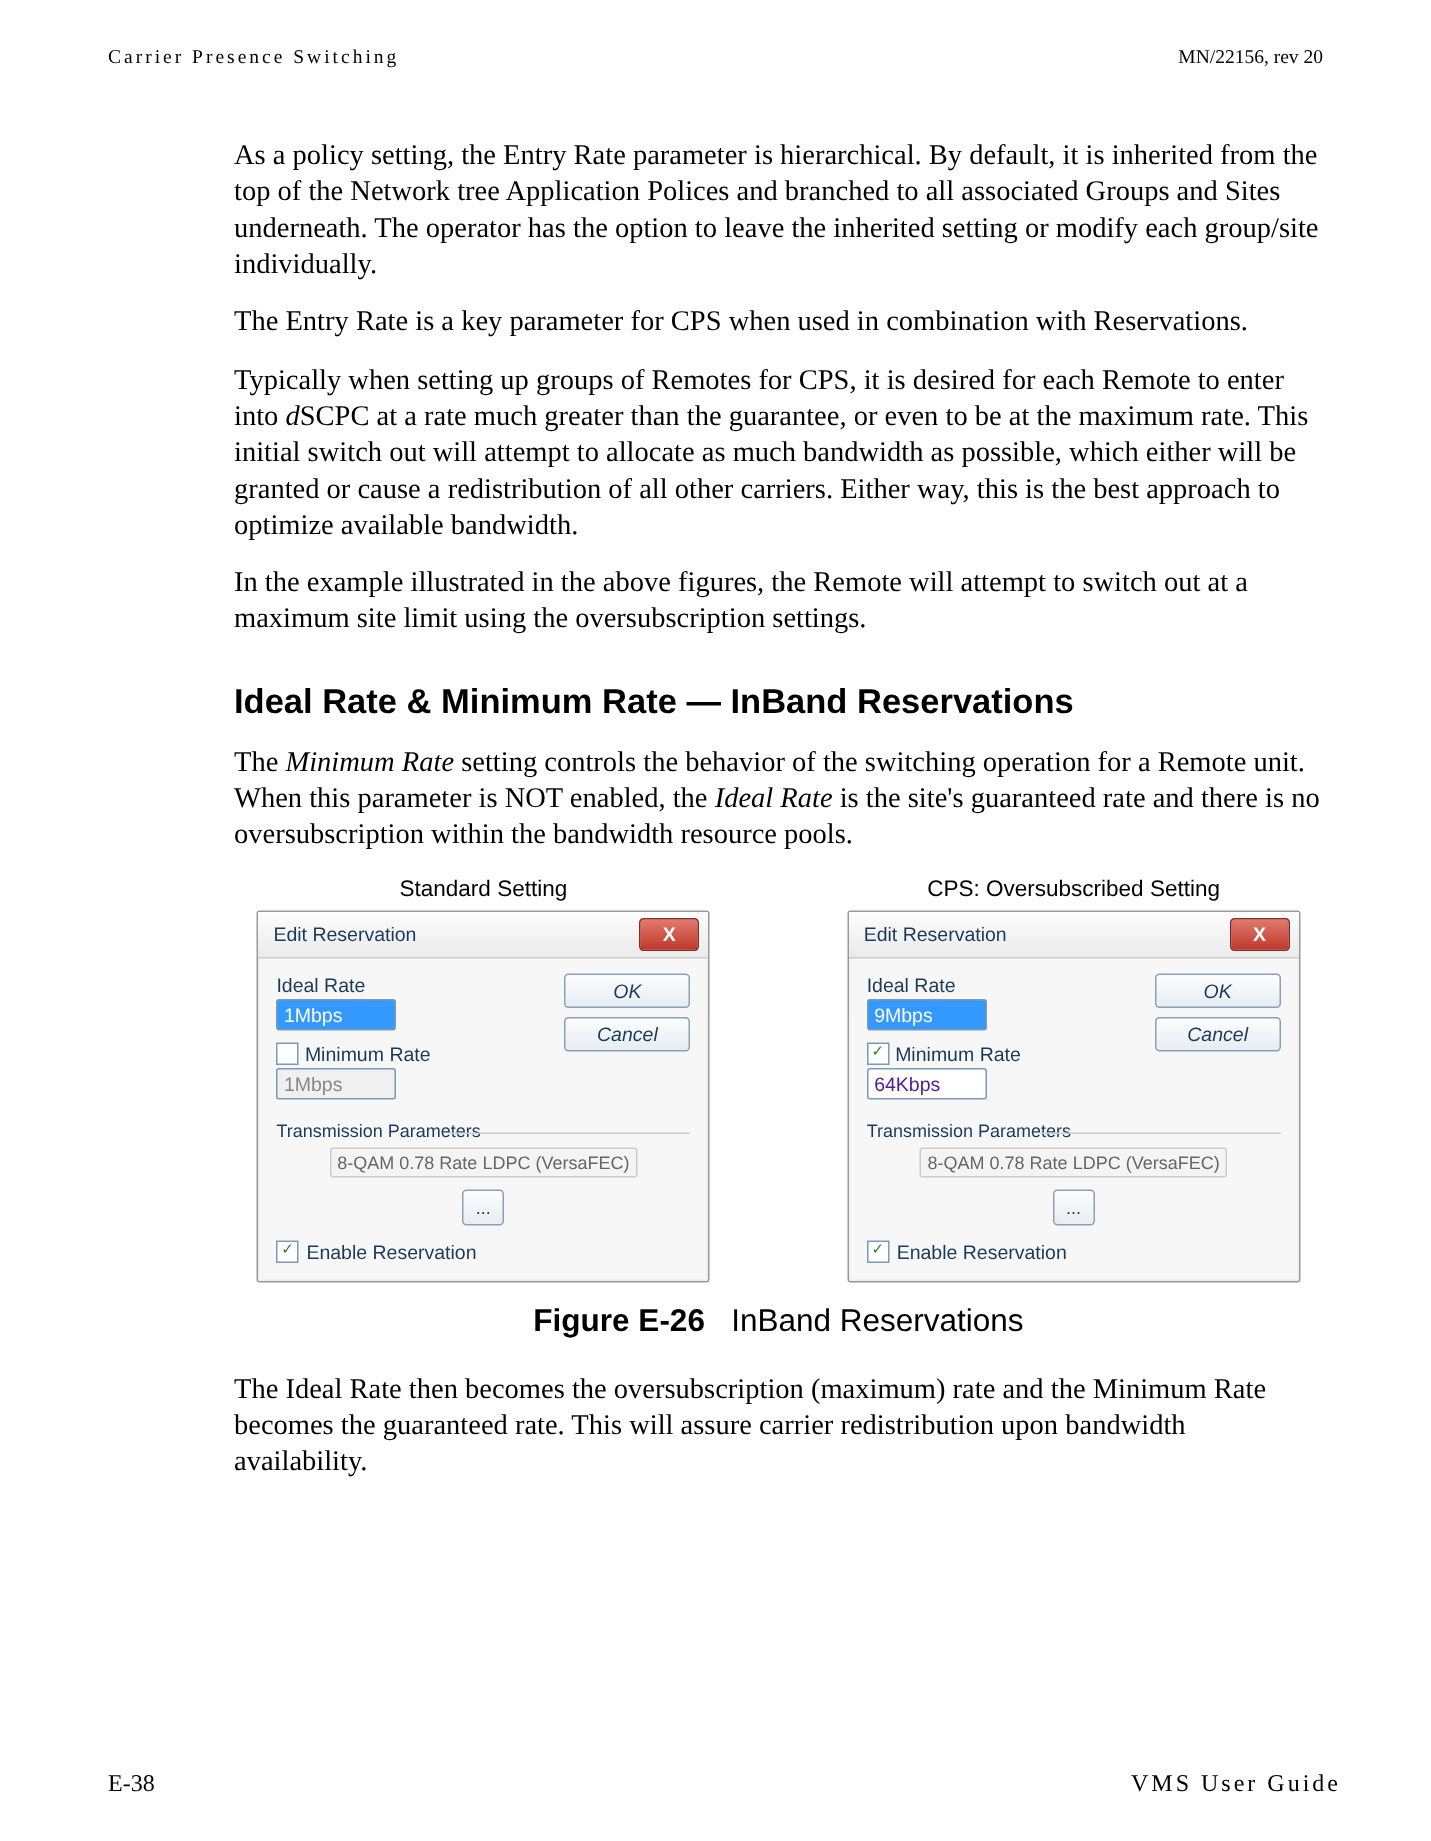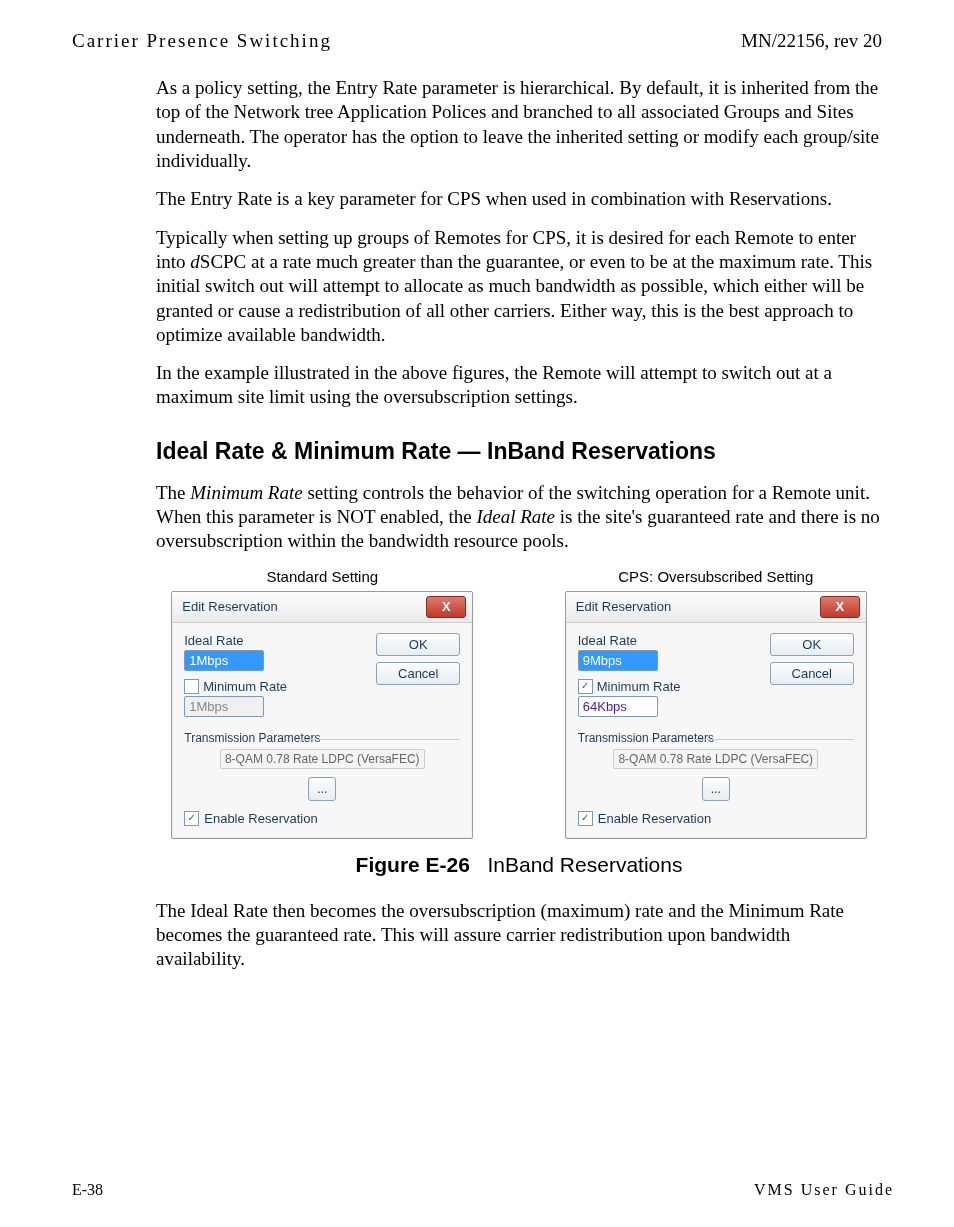--- a/index.html
+++ b/index.html
@@ -13,23 +13,23 @@
     box-sizing: border-box;
     position: relative;
   }
   .page {
     padding: 30px 72px 30px 72px;
     box-sizing: border-box;
   }
   .header-row {
     display: flex;
     justify-content: space-between;
-    font-size: 19px;
+    font-size: 13px;
     letter-spacing: 1px;
-    margin-bottom: 24px;
+    margin-bottom: 46px;
     align-items: center;
   }
   .header-left { letter-spacing: 2px; }
   .header-right { letter-spacing: 0px; }
   .body-col {
     margin-left: 84px;
   }
   .para {
     font-size: 19px;
     line-height: 1.28;
@@ -144,20 +144,21 @@
     line-height: 1;
   }
   .btn {
     border: 1px solid #8aa0b8;
     background: linear-gradient(#fdfdfd,#e6edf3);
     text-align: center;
     padding: 3px 0;
     border-radius: 3px;
     color: #1a3a5a;
     font-size: 13px;
+    font-style: italic;
   }
   .grp-title {
     color: #1a3a5a;
     font-size: 12px;
     margin: 6px 0 4px 0;
     position: relative;
   }
   .grp-title::after {
     content: "";
     position: absolute;

